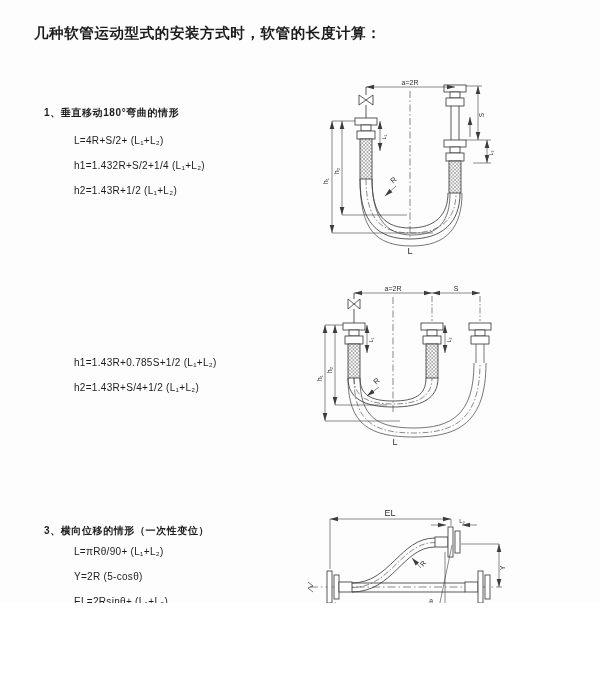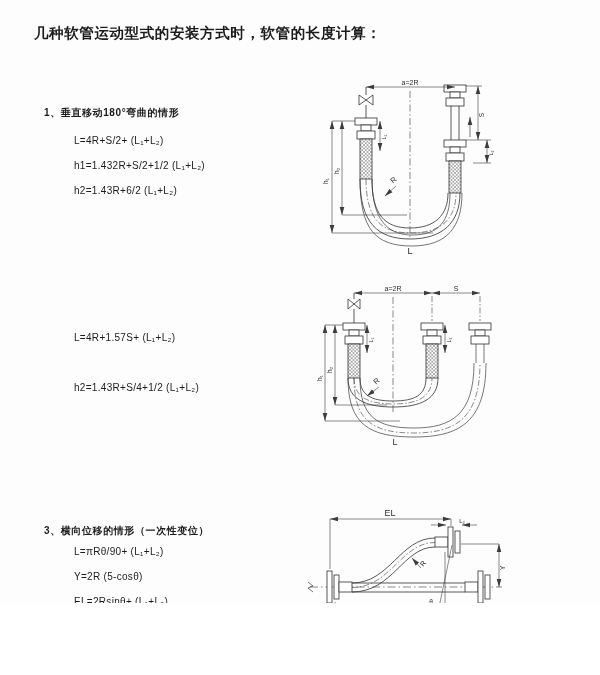--- a/index.html
+++ b/index.html
@@ -21,24 +21,24 @@
 </style>
 </head>
 <body>
 
 <div class="page">
 
   <div class="doc-title">几种软管运动型式的安装方式时，软管的长度计算：</div>
 
   <div class="sec-heading h1a">1、垂直移动180°弯曲的情形</div>
   <div class="formula f1a">L=4R+S/2+ (L₁+L₂)</div>
-  <div class="formula f1b">h1=1.432R+S/2+1/2 (L₁+L₂)</div>
-  <div class="formula f1c">h2=1.43R+6/2 (L₁+L₂)</div>
-
-  <div class="formula f2a">L=4R+1.57S+ (L₁+L₂)</div>
+  <div class="formula f1b">h1=1.432R+S/2+1/4 (L₁+L₂)</div>
+  <div class="formula f1c">h2=1.43R+1/2 (L₁+L₂)</div>
+
+  <div class="formula f2b">h1=1.43R+0.785S+1/2 (L₁+L₂)</div>
   <div class="formula f2c">h2=1.43R+S/4+1/2 (L₁+L₂)</div>
 
   <div class="sec-heading h3a">3、横向位移的情形（一次性变位）</div>
   <div class="formula f3a">L=πRθ/90+ (L₁+L₂)</div>
   <div class="formula f3b">Y=2R (5-cosθ)</div>
   <div class="formula f3c">EL=2Rsinθ+ (L₁+L₂)</div>
 
   <svg class="dwg d1" width="190" height="180" viewBox="0 0 190 180">
     <defs>
       <pattern id="hp1" patternUnits="userSpaceOnUse" width="3.5" height="3.5">

